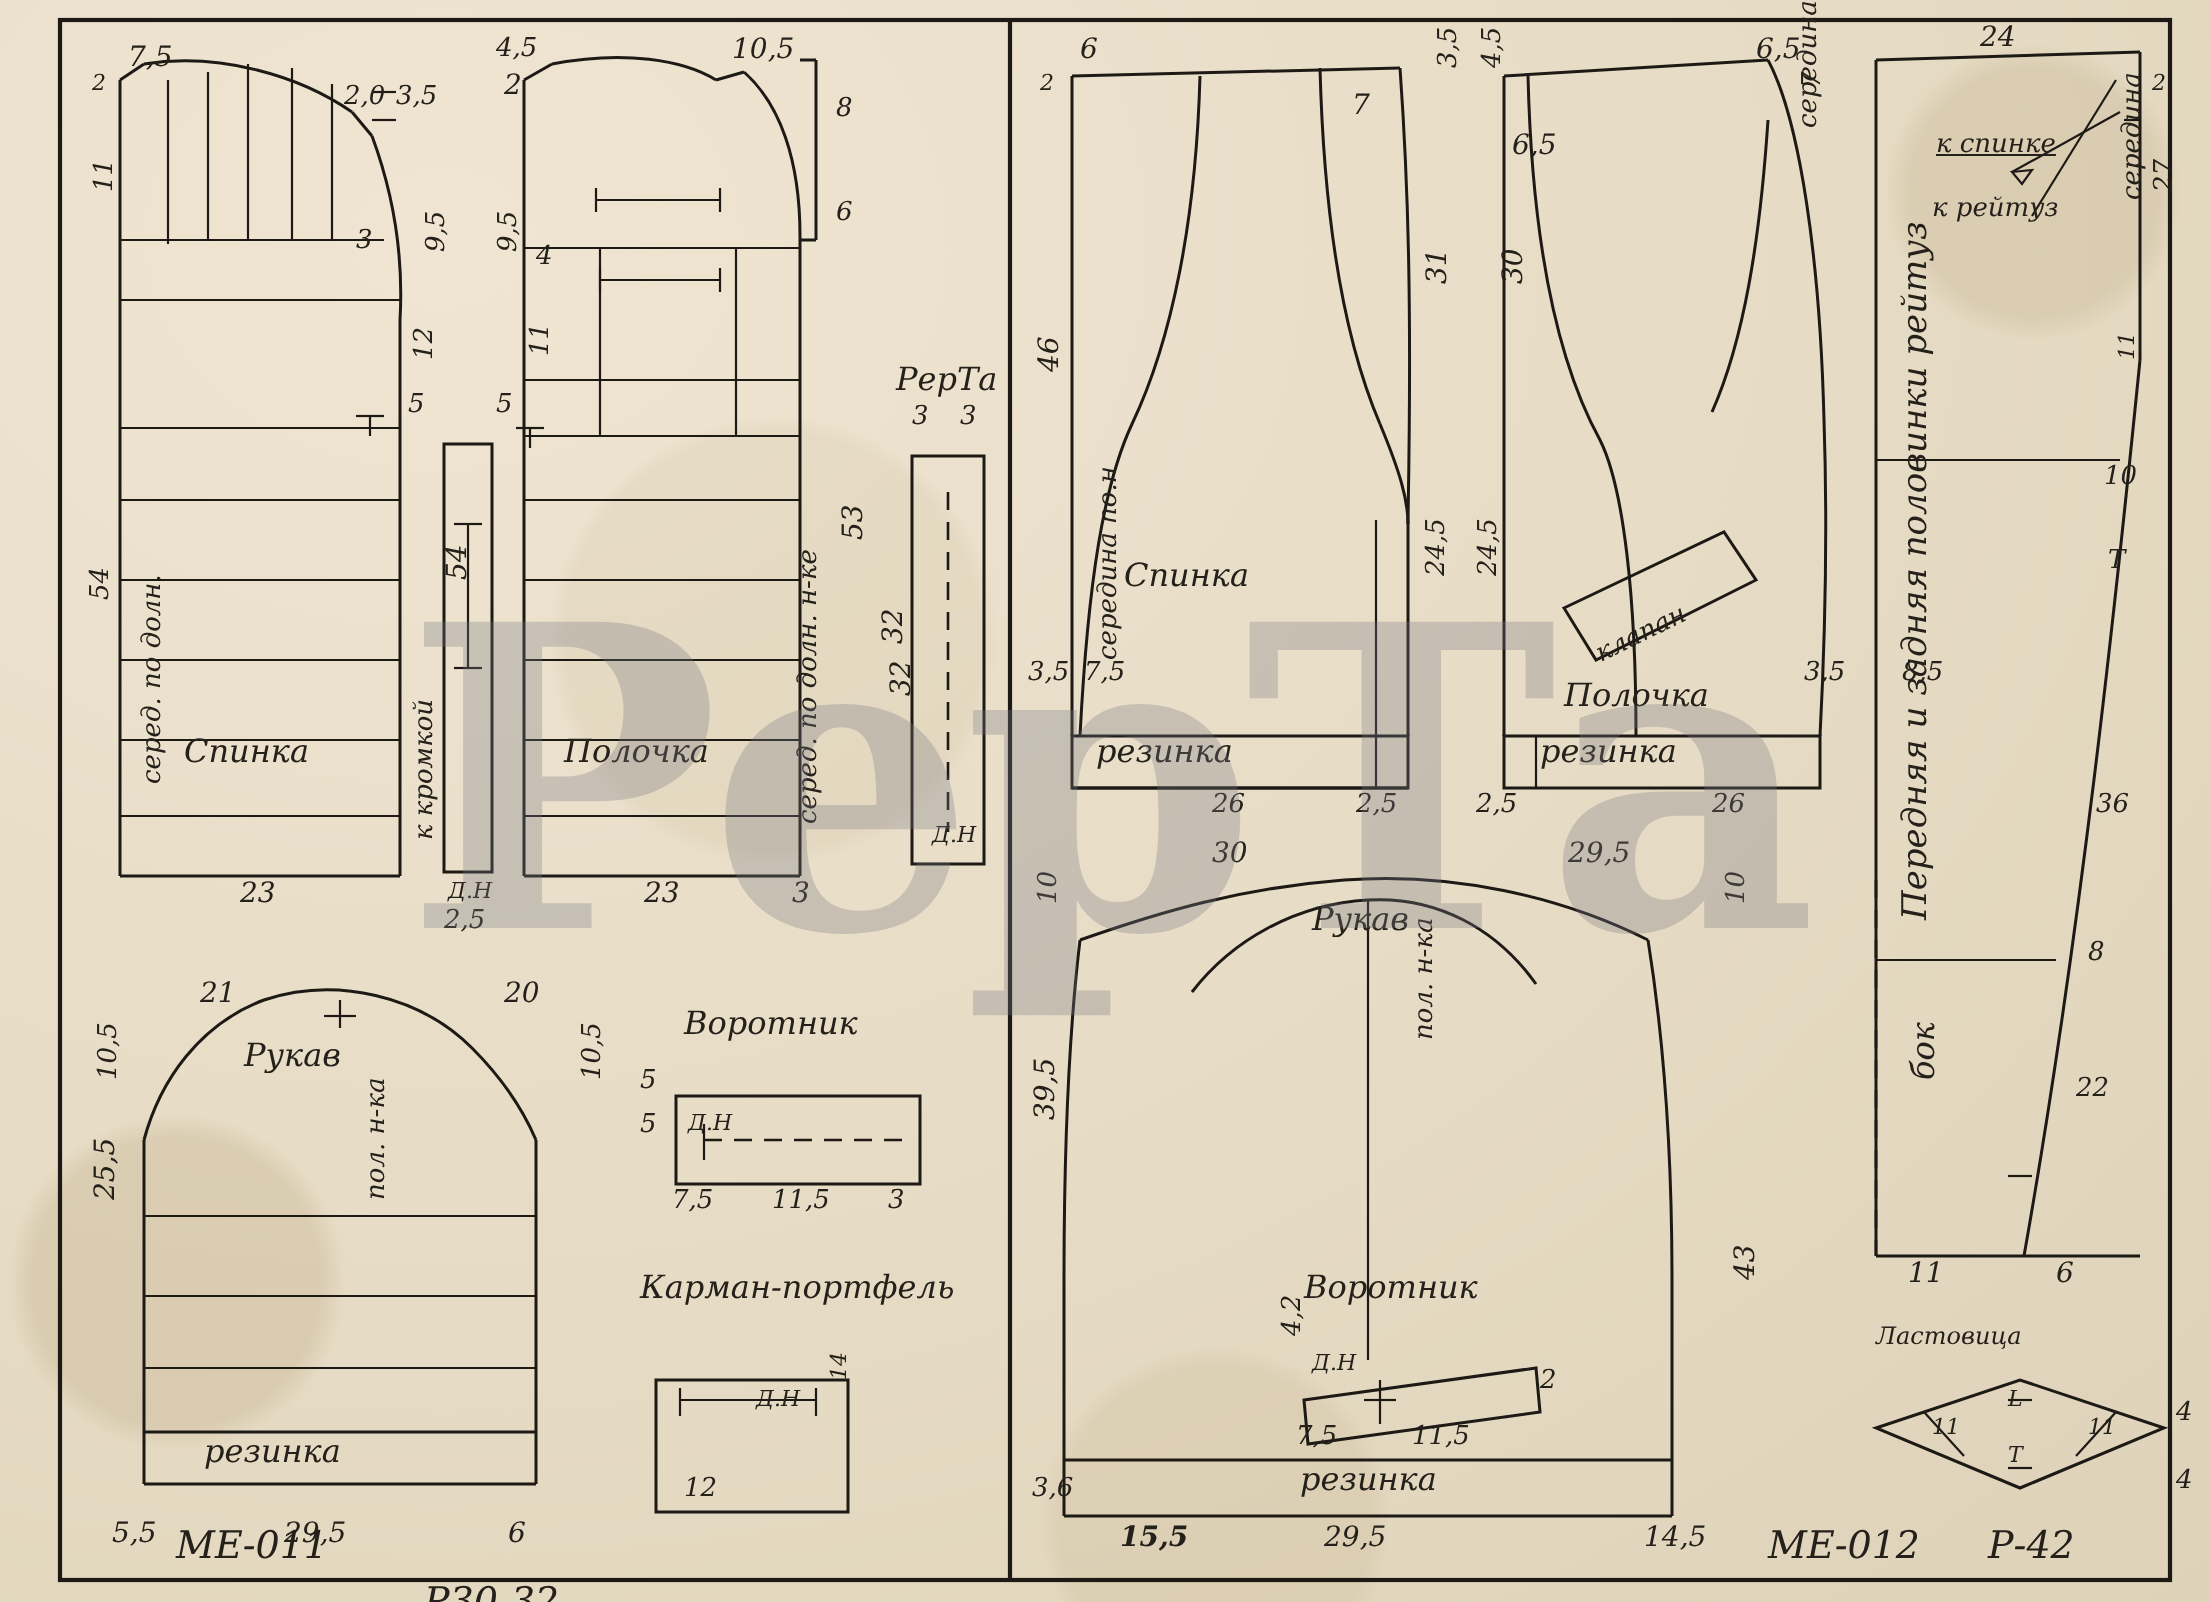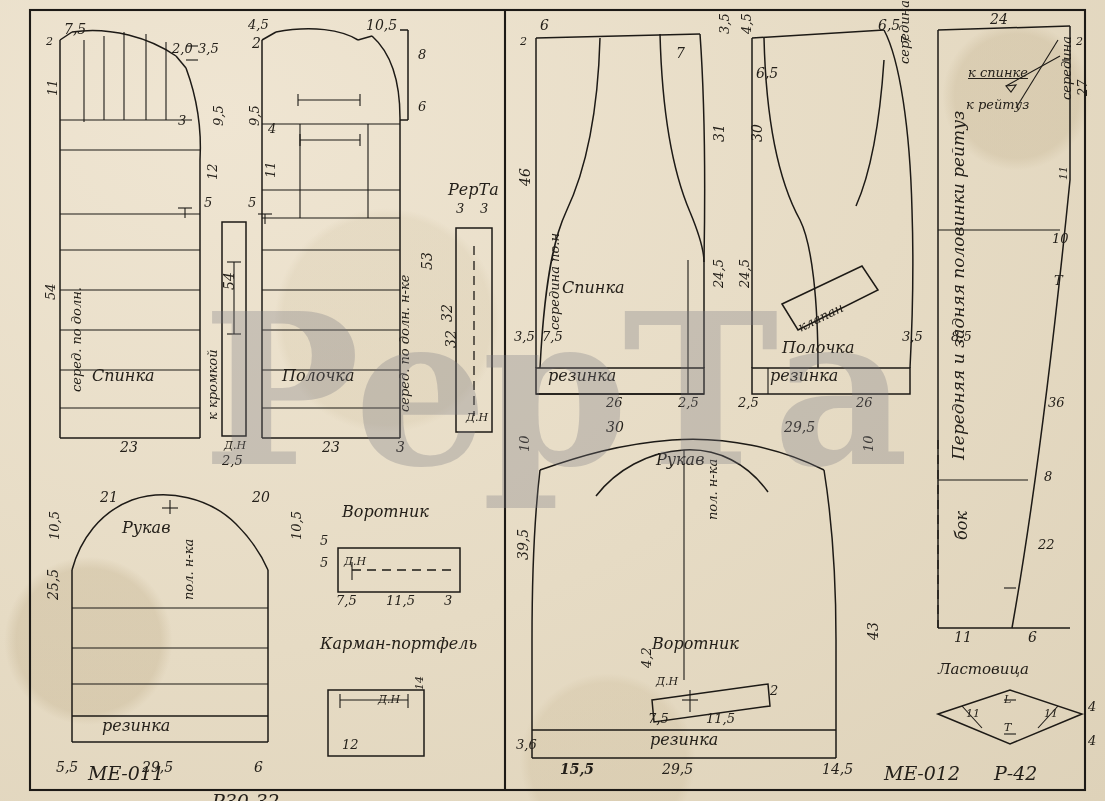--- a/index.html
+++ b/index.html
@@ -391,21 +391,21 @@
 <div class="lbl num xs" style="left:656px;top:676px;">Д.Н</div>
 <div class="lbl num sm" style="left:770px;top:684px;">2</div>
 <div class="lbl num sm" style="left:648px;top:712px;">7,5</div>
 <div class="lbl num sm" style="left:706px;top:712px;">11,5</div>
 <div class="lbl mid" style="left:650px;top:732px;">резинка</div>
 <div class="lbl num sm" style="left:516px;top:738px;">3,6</div>
 <div class="lbl num" style="left:560px;top:762px;font-weight:bold;">15,5</div>
 <div class="lbl num" style="left:662px;top:762px;">29,5</div>
 <div class="lbl num" style="left:822px;top:762px;">14,5</div>
 
-<div class="lbl mid" style="left:938px;top:662px;font-size:15px;">Ластовица</div>
+<div class="lbl mid" style="left:938px;top:662px;font-size:12px;">Ластовица</div>
 <div class="lbl num sm" style="left:1088px;top:700px;">4</div>
 <div class="lbl num sm" style="left:1088px;top:734px;">4</div>
 <div class="lbl num xs" style="left:966px;top:708px;">11</div>
 <div class="lbl num xs" style="left:1044px;top:708px;">11</div>
 <div class="lbl num xs" style="left:1004px;top:694px;">L</div>
 <div class="lbl num xs" style="left:1004px;top:722px;">T</div>
 
 <div class="lbl big" style="left:88px;top:764px;">МЕ-011</div>
 <div class="lbl big" style="left:212px;top:792px;">Р30-32</div>
 <div class="lbl big" style="left:884px;top:764px;">МЕ-012</div>

